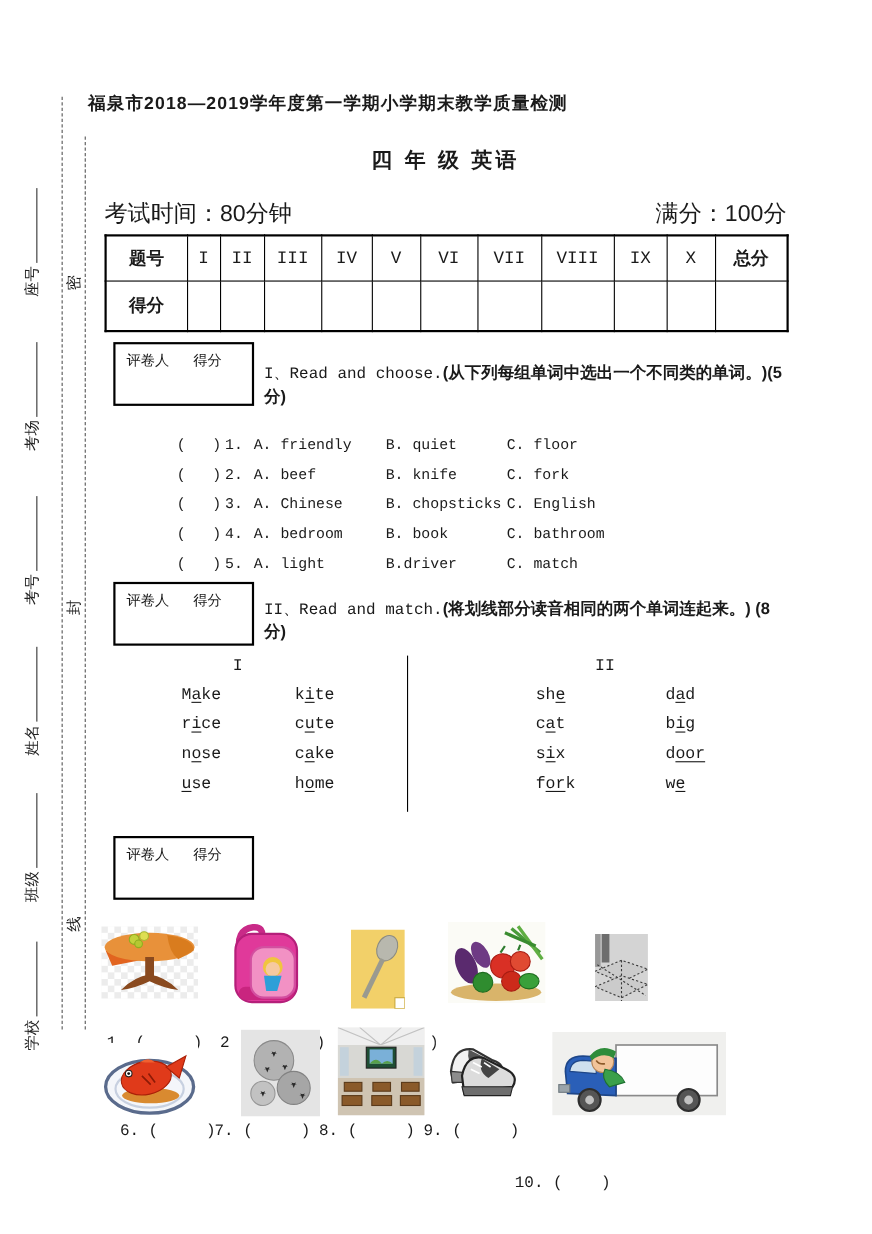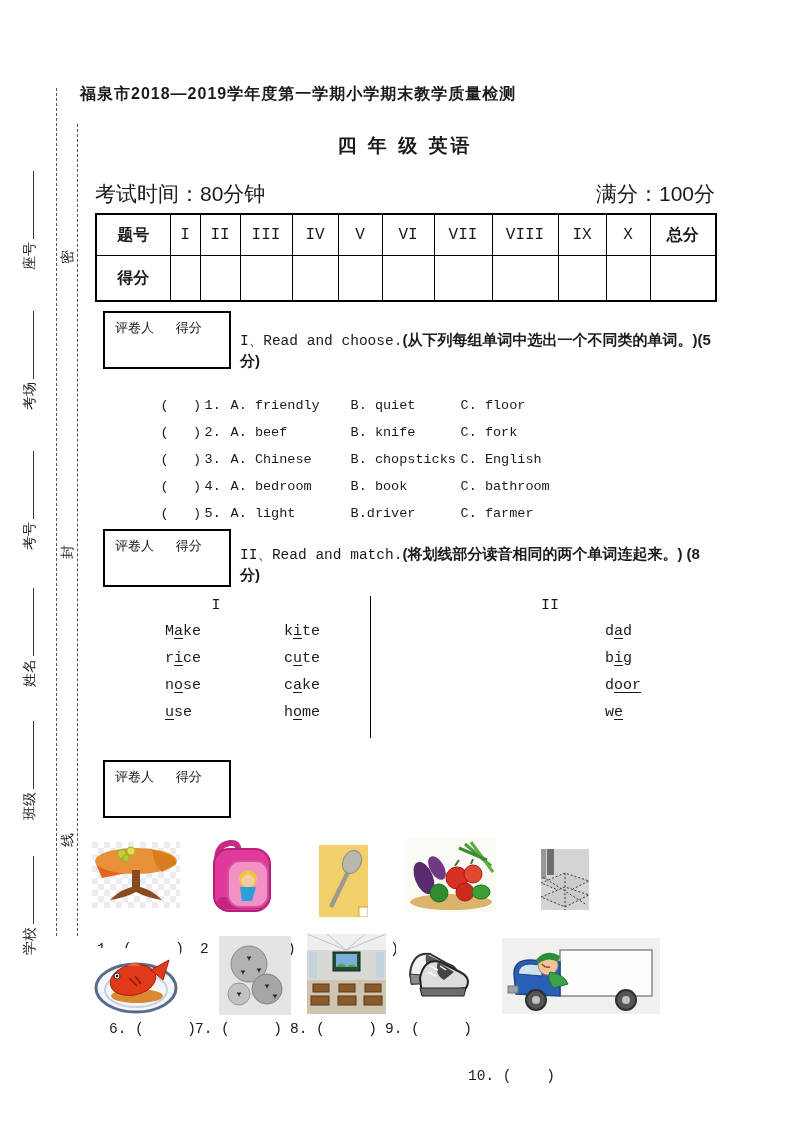--- a/index.html
+++ b/index.html
@@ -165,21 +165,21 @@
     <div class="q-row">
       <span class="q-bracket">(   )</span><span class="q-num">2.</span><span class="q-a">A. beef</span><span class="q-b">B. knife</span><span class="q-c">C. fork</span>
     </div>
     <div class="q-row">
       <span class="q-bracket">(   )</span><span class="q-num">3.</span><span class="q-a">A. Chinese</span><span class="q-b">B. chopsticks</span><span class="q-c">C. English</span>
     </div>
     <div class="q-row">
       <span class="q-bracket">(   )</span><span class="q-num">4.</span><span class="q-a">A. bedroom</span><span class="q-b">B. book</span><span class="q-c">C. bathroom</span>
     </div>
     <div class="q-row">
-      <span class="q-bracket">(   )</span><span class="q-num">5.</span><span class="q-a">A. light</span><span class="q-b">B.driver</span><span class="q-c">C. farmer</span>
+      <span class="q-bracket">(   )</span><span class="q-num">5.</span><span class="q-a">A. light</span><span class="q-b">B.driver</span><span class="q-c">C. match</span>
     </div>
   </div>
 
   <div class="abs grader-box" style="top:529px;">
     <span class="g1">评卷人</span>
     <span class="g2">得分</span>
   </div>
   <div class="abs sec-title" style="left:240px; top:544px; width:478px;">
     <span class="en">II、Read and match.</span><span class="zh">(将划线部分读音相同的两个单词连起来。) (8分)</span>
   </div>
@@ -187,25 +187,31 @@
   <div class="match-header" style="left:196px; top:597px;">I</div>
   <div class="match-header" style="left:530px; top:597px;">II</div>
   <div class="match-divider"></div>
 
   <div class="match-col" style="left:165px; top:623px;">
     <div class="match-word"><span>M</span><u>a</u><span>ke</span></div>
     <div class="match-word"><span>r</span><u>i</u><span>ce</span></div>
     <div class="match-word"><span>n</span><u>o</u><span>se</span></div>
     <div class="match-word"><span></span><u>u</u><span>se</span></div>
   </div>
-  <div class="match-col" style="left:284px; top:623px;">
+  <div class="match-col" style="left:268px; top:623px;">
     <div class="match-word"><span>k</span><u>i</u><span>te</span></div>
     <div class="match-word"><span>c</span><u>u</u><span>te</span></div>
     <div class="match-word"><span>c</span><u>a</u><span>ke</span></div>
     <div class="match-word"><span>h</span><u>o</u><span>me</span></div>
+  </div>
+  <div class="match-col" style="left:487px; top:623px;">
+    <div class="match-word"><span>sh</span><u>e</u><span></span></div>
+    <div class="match-word"><span>c</span><u>a</u><span>t</span></div>
+    <div class="match-word"><span>s</span><u>i</u><span>x</span></div>
+    <div class="match-word"><span>f</span><u>or</u><span>k</span></div>
   </div>
   <div class="match-col" style="left:605px; top:623px;">
     <div class="match-word"><span>d</span><u>a</u><span>d</span></div>
     <div class="match-word"><span>b</span><u>i</u><span>g</span></div>
     <div class="match-word"><span>d</span><u>oor</u><span></span></div>
     <div class="match-word"><span>w</span><u>e</u><span></span></div>
   </div>
 
   <div class="abs grader-box" style="top:760px;">
     <span class="g1">评卷人</span>

